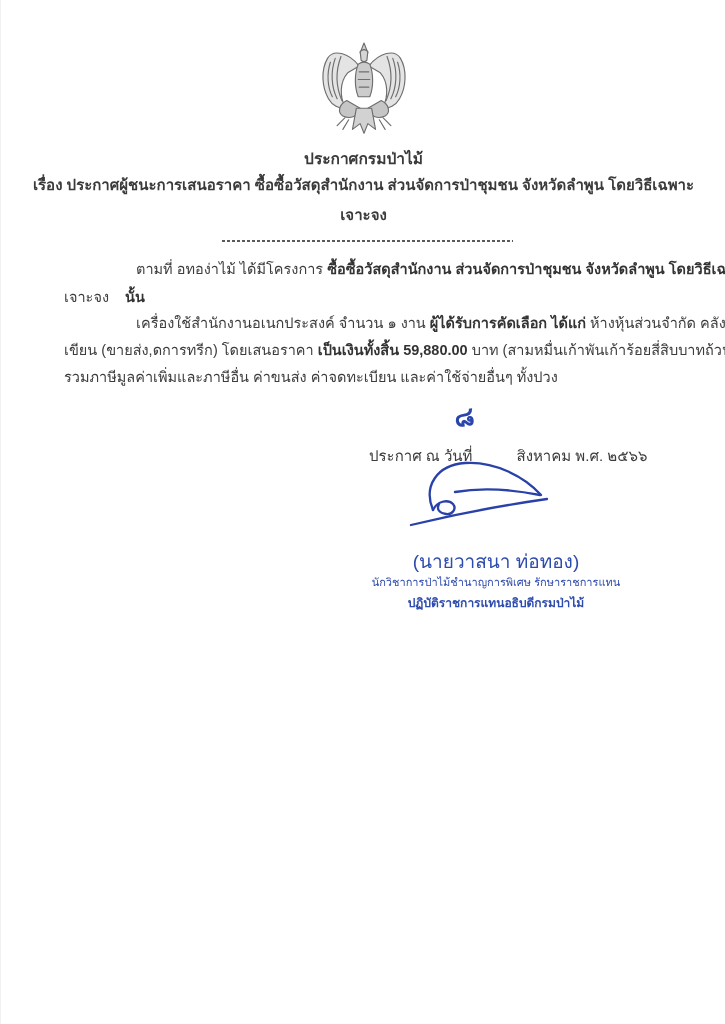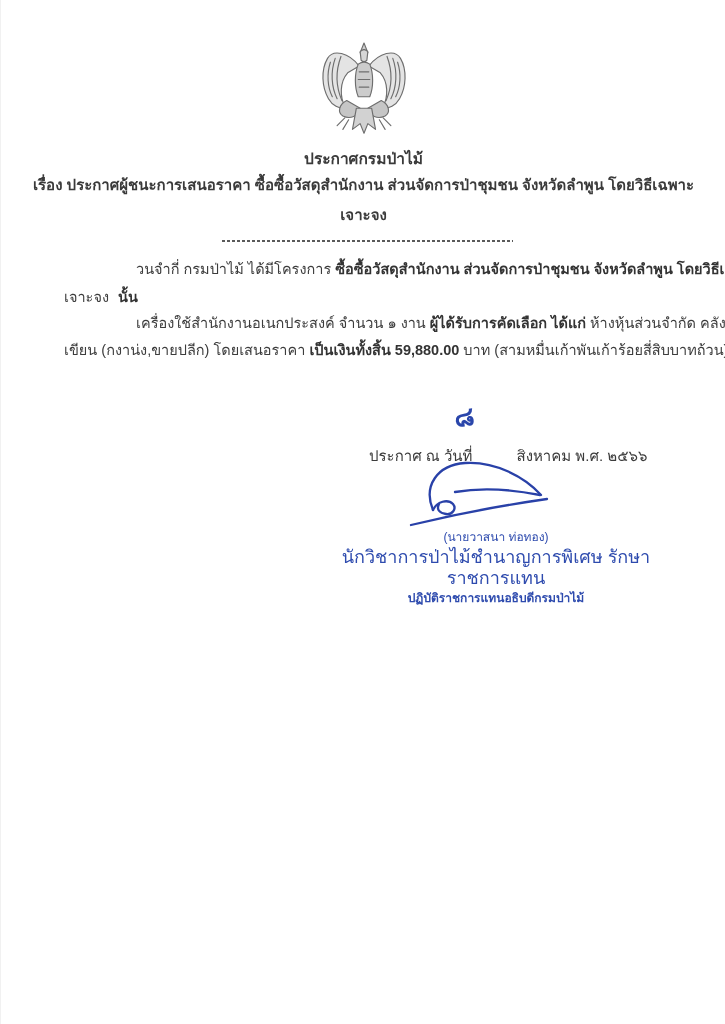--- a/index.html
+++ b/index.html
@@ -20,31 +20,31 @@
     background-image:repeating-linear-gradient(to right,#5a5a5a 0 3px,transparent 3px 5px);
   }
   .bodyline{left:63px;right:58px;font-size:14.5px;color:#3c3c3c;white-space:nowrap;}
   .indent{padding-left:72px;}
   .p1l1{top:257px;}
   .p1l2{top:285px;}
   .p2l1{top:311px;}
   .p2l2{top:338px;}
   .p2l3{top:365px;}
   .seg-bold{font-weight:bold;color:#333333;}
-  .gap-left{margin-left:9px;}
+  .gap-left{margin-left:16px;}
   .dateline{top:444px;left:368px;font-size:15px;color:#3c3c3c;}
   .date-suffix{margin-left:44px;}
   .hand-day{
     left:453px;top:396px;font-size:26px;color:#2a46ab;
     transform:rotate(-8deg);font-weight:bold;
   }
   .signature{left:402px;top:452px;width:150px;height:80px;}
   .sign-block{top:527px;left:318px;width:354px;text-align:center;color:#2e4bae;}
-  .sign-name{font-size:12px;line-height:20px;}
-  .sign-pos{font-size:18px;line-height:20.5px;}
+  .sign-name{font-size:19px;line-height:20px;margin-top:25px;}
+  .sign-pos{font-size:11px;line-height:20.5px;}
   .sign-pos-last{font-size:12px;line-height:21px;font-weight:bold;}
 </style>
 </head>
 <body>
 
 <div class="page">
 
   <svg class="abs emblem" viewBox="0 0 100 104">
     <g stroke="#6e6e6e" fill="#e4e4e4" stroke-width="1.2" stroke-linejoin="round" stroke-linecap="round">
       <path d="M50,2 L46,12 L50,9 L54,12 Z" fill="#cfcfcf"></path>
@@ -62,32 +62,33 @@
     </g>
   </svg>
 
   <div class="abs center subject1">เรื่อง ประกาศผู้ชนะการเสนอราคา ซื้อซื้อวัสดุสำนักงาน ส่วนจัดการป่าชุมชน จังหวัดลำพูน โดยวิธีเฉพาะ</div>
   <div class="abs center doc-title">ประกาศกรมป่าไม้</div>
   <div class="abs center subject2">เจาะจง</div>
 
   <div class="abs divider"></div>
 
   <div class="abs bodyline indent p1l1">
-    <span>วนจำกี่ กรมป่าไม้ ได้มีโครงการ </span><span class="seg-bold">ซื้อซื้อวัสดุสำนักงาน ส่วนจัดการป่าชุมชน จังหวัดลำพูน โดยวิธีเฉพาะ</span>
+    <span>ตามที่ อทอง่าไม้ ได้มีโครงการ </span><span class="seg-bold">ซื้อซื้อวัสดุสำนักงาน ส่วนจัดการป่าชุมชน จังหวัดลำพูน โดยวิธีเฉพาะ</span>
   </div>
   <div class="abs bodyline p1l2">
     <span>เจาะจง</span><span class="seg-bold gap-left">นั้น</span>
   </div>
 
   <div class="abs bodyline indent p2l1">
     <span>เครื่องใช้สำนักงานอเนกประสงค์ จำนวน ๑ งาน </span><span class="seg-bold">ผู้ได้รับการคัดเลือก ได้แก่</span><span> ห้างหุ้นส่วนจำกัด คลังเครื่อง</span>
   </div>
   <div class="abs bodyline p2l2">
-    <span>เขียน (กงาน่ง,ขายปลีก) โดยเสนอราคา </span><span class="seg-bold">เป็นเงินทั้งสิ้น 59,880.00</span><span> บาท (สามหมื่นเก้าพันเก้าร้อยสี่สิบบาทถ้วน)</span>
+    <span>เขียน (ขายส่ง,ดการทรีก) โดยเสนอราคา </span><span class="seg-bold">เป็นเงินทั้งสิ้น 59,880.00</span><span> บาท (สามหมื่นเก้าพันเก้าร้อยสี่สิบบาทถ้วน)</span>
   </div>
+  <div class="abs bodyline p2l3">รวมภาษีมูลค่าเพิ่มและภาษีอื่น ค่าขนส่ง ค่าจดทะเบียน และค่าใช้จ่ายอื่นๆ ทั้งปวง</div>
 
   <div class="abs dateline">
     <span>ประกาศ ณ วันที่</span><span class="date-suffix">สิงหาคม พ.ศ. ๒๕๖๖</span>
   </div>
   <div class="abs hand-day">๘</div>
 
   <svg class="abs signature" viewBox="0 0 150 80">
     <g fill="none" stroke="#2941a8" stroke-width="2.3" stroke-linecap="round">
       <path d="M30,58 C20,34 34,13 62,11 C92,9 122,25 138,43"></path>
       <path d="M52,40 C80,35 112,38 137,43"></path>

